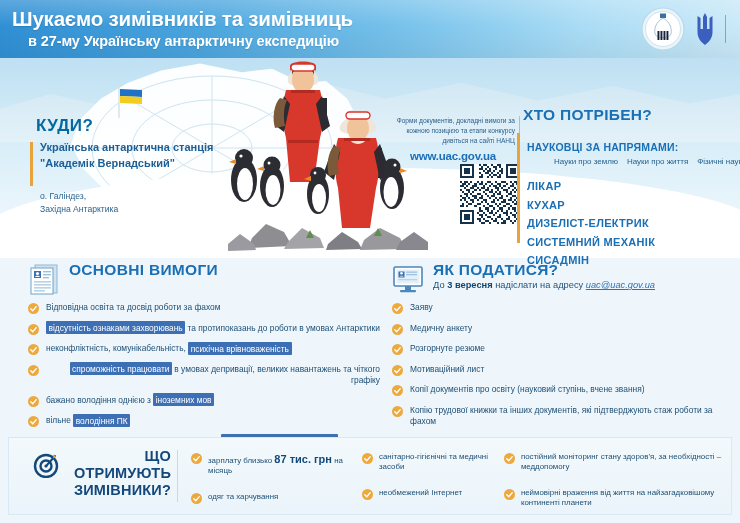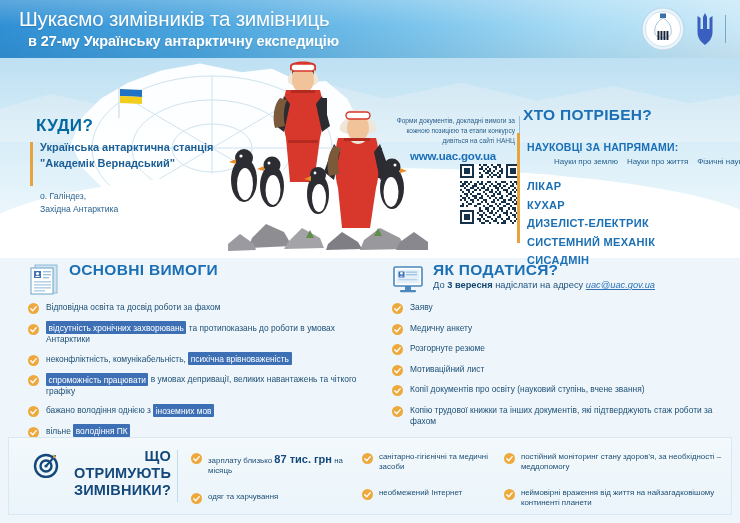--- a/index.html
+++ b/index.html
@@ -21,22 +21,22 @@
     position: absolute; left: 0; top: 0; width: 740px; height: 58px;
     background: linear-gradient(100deg, #2f8fd4 0%, #4ba6df 28%, #79c3ec 55%, #a9dcf5 78%, #cbe9f8 100%);
     z-index: 40;
   }
   .header-sheen {
     position: absolute; left: 0; top: 0; width: 740px; height: 58px;
     background: linear-gradient(180deg, rgba(255,255,255,.22) 0%, rgba(255,255,255,0) 45%, rgba(0,0,0,.05) 100%);
     pointer-events: none;
   }
   .title-main {
-    position: absolute; left: 19px; top: 7px;
-    font-size: 20.5px; font-weight: normal; color: #ffffff;
+    position: absolute; left: 12px; top: 7px;
+    font-size: 20.5px; font-weight: bold; color: #ffffff;
     letter-spacing: -0.2px; white-space: nowrap;
     text-shadow: 0 1px 1px rgba(20,70,110,.25);
   }
   .title-sub {
     position: absolute; left: 28px; top: 33px;
     font-size: 14.5px; font-weight: bold; color: #ffffff;
     letter-spacing: -0.1px; white-space: nowrap;
     text-shadow: 0 1px 1px rgba(20,70,110,.2);
   }
 
@@ -117,21 +117,21 @@
   .panel-head { display: flex; align-items: flex-start; gap: 9px; }
   .panel-icon { flex: 0 0 auto; width: 32px; height: 32px; margin-top: 1px; }
   .panel-title { font-size: 15.5px; font-weight: bold; color: #1b6fb5; letter-spacing: .3px; line-height: 1.05; }
   .panel-sub { margin-top: 2px; font-size: 9.3px; color: #22547f; }
   .panel-sub b { color: #12456f; }
   .panel-sub a { color: #2e74b5; text-decoration: underline; font-style: italic; }
 
   .req-list { margin-top: 7px; }
   .req-item, .apply-item { display: flex; align-items: flex-start; gap: 7px; margin-bottom: 8.5px; }
   .check { flex: 0 0 auto; width: 11px; height: 11px; margin-top: 1px; }
-  .req-text { font-size: 8.4px; color: #1d4e75; line-height: 1.35; }
+  .req-text { font-size: 8.4px; color: #1d4e75; line-height: 1.35; text-align: right; }
   .hl { background: #3d6fb5; color: #ffffff; padding: 1.5px 2.5px; border-radius: 1px; }
   .apply-text { font-size: 8.4px; color: #1d4e75; line-height: 1.35; }
 
   .nolimit {
     margin-top: 2px; display: flex; align-items: stretch;
     background: #fdf6e7; border: 1px solid #f0e0bc; width: 296px; height: 23px;
   }
   .nolimit-icon { flex: 0 0 auto; width: 27px; background: #eda93c; display: flex; align-items: center; justify-content: center; }
   .nolimit-text { display: flex; align-items: center; padding-left: 10px; font-size: 9.2px; font-weight: bold; color: #14487b; }
 
@@ -558,21 +558,21 @@
             <circle cx="6" cy="6" r="6" fill="#eda93c"></circle>
             <path d="M3 6.2 L5.2 8.4 L9 4" stroke="#ffffff" stroke-width="1.5" fill="none" stroke-linecap="round"></path>
           </svg>
         <div class="req-text"><span>Відповідна освіта та досвід роботи за фахом</span></div>
       </div>
       <div class="req-item">
         <svg class="check" viewBox="0 0 12 12">
             <circle cx="6" cy="6" r="6" fill="#eda93c"></circle>
             <path d="M3 6.2 L5.2 8.4 L9 4" stroke="#ffffff" stroke-width="1.5" fill="none" stroke-linecap="round"></path>
           </svg>
-        <div class="req-text"><span class="hl">відсутність хронічних захворювань</span><span> та протипоказань до роботи в умовах Антарктики</span></div>
+        <div class="req-text"><span class="hl">відсутність ознаками захворювань</span><span> та протипоказань до роботи в умовах Антарктики</span></div>
       </div>
       <div class="req-item">
         <svg class="check" viewBox="0 0 12 12">
             <circle cx="6" cy="6" r="6" fill="#eda93c"></circle>
             <path d="M3 6.2 L5.2 8.4 L9 4" stroke="#ffffff" stroke-width="1.5" fill="none" stroke-linecap="round"></path>
           </svg>
         <div class="req-text"><span>неконфліктність, комунікабельність, </span><span class="hl">психічна врівноваженість</span></div>
       </div>
       <div class="req-item">
         <svg class="check" viewBox="0 0 12 12">

